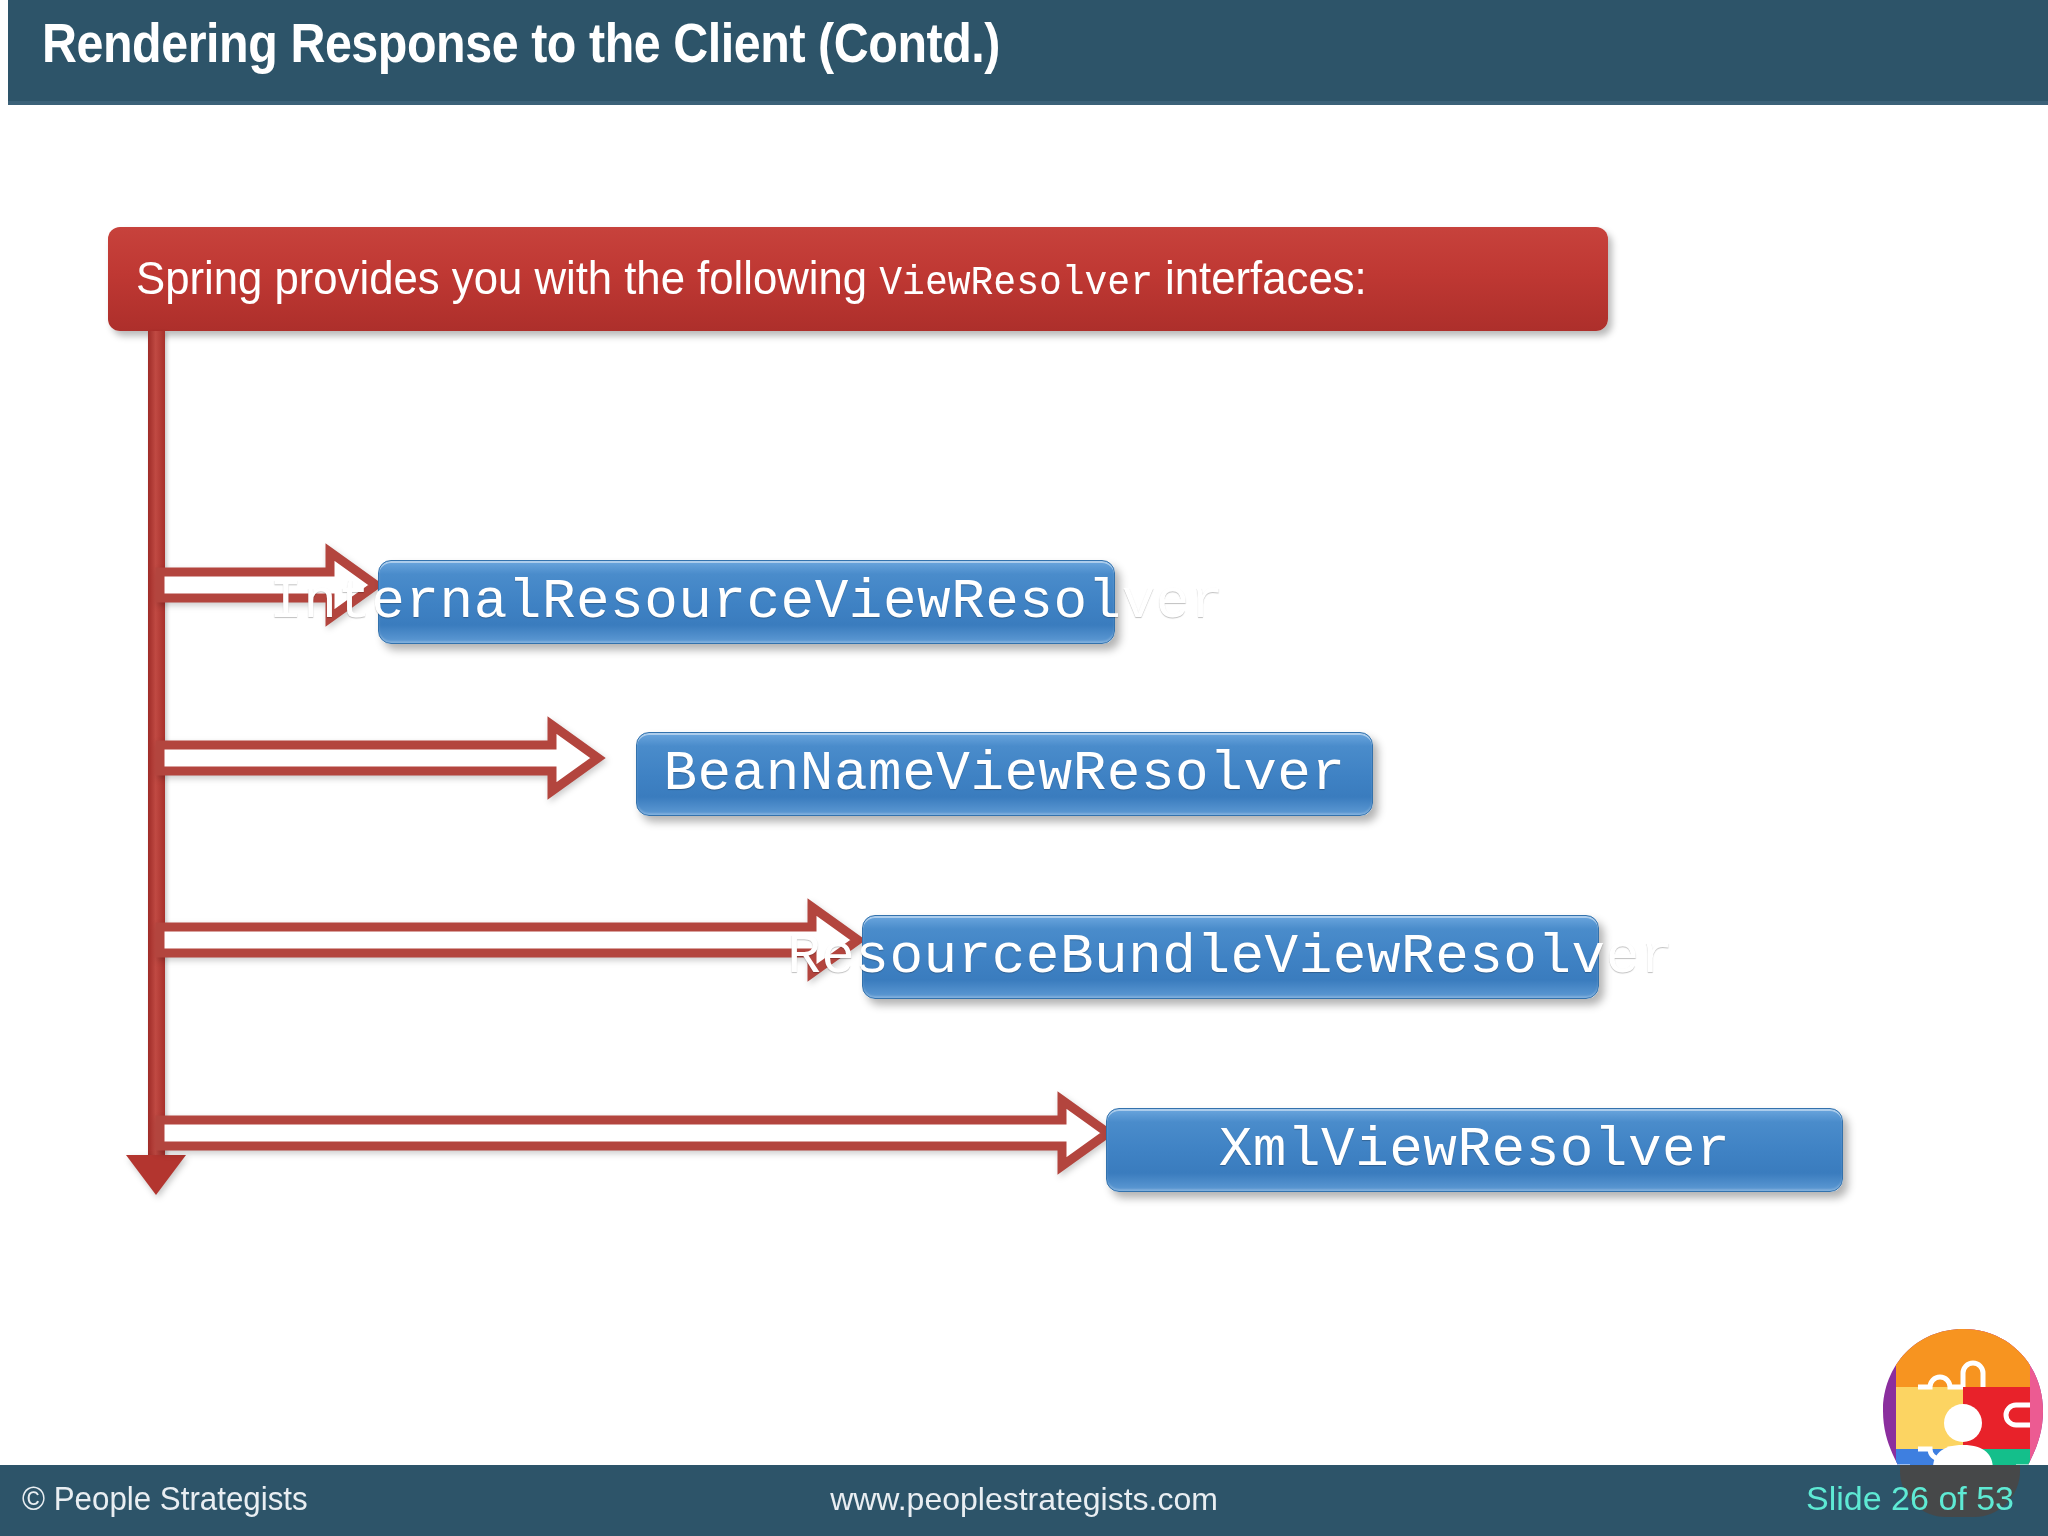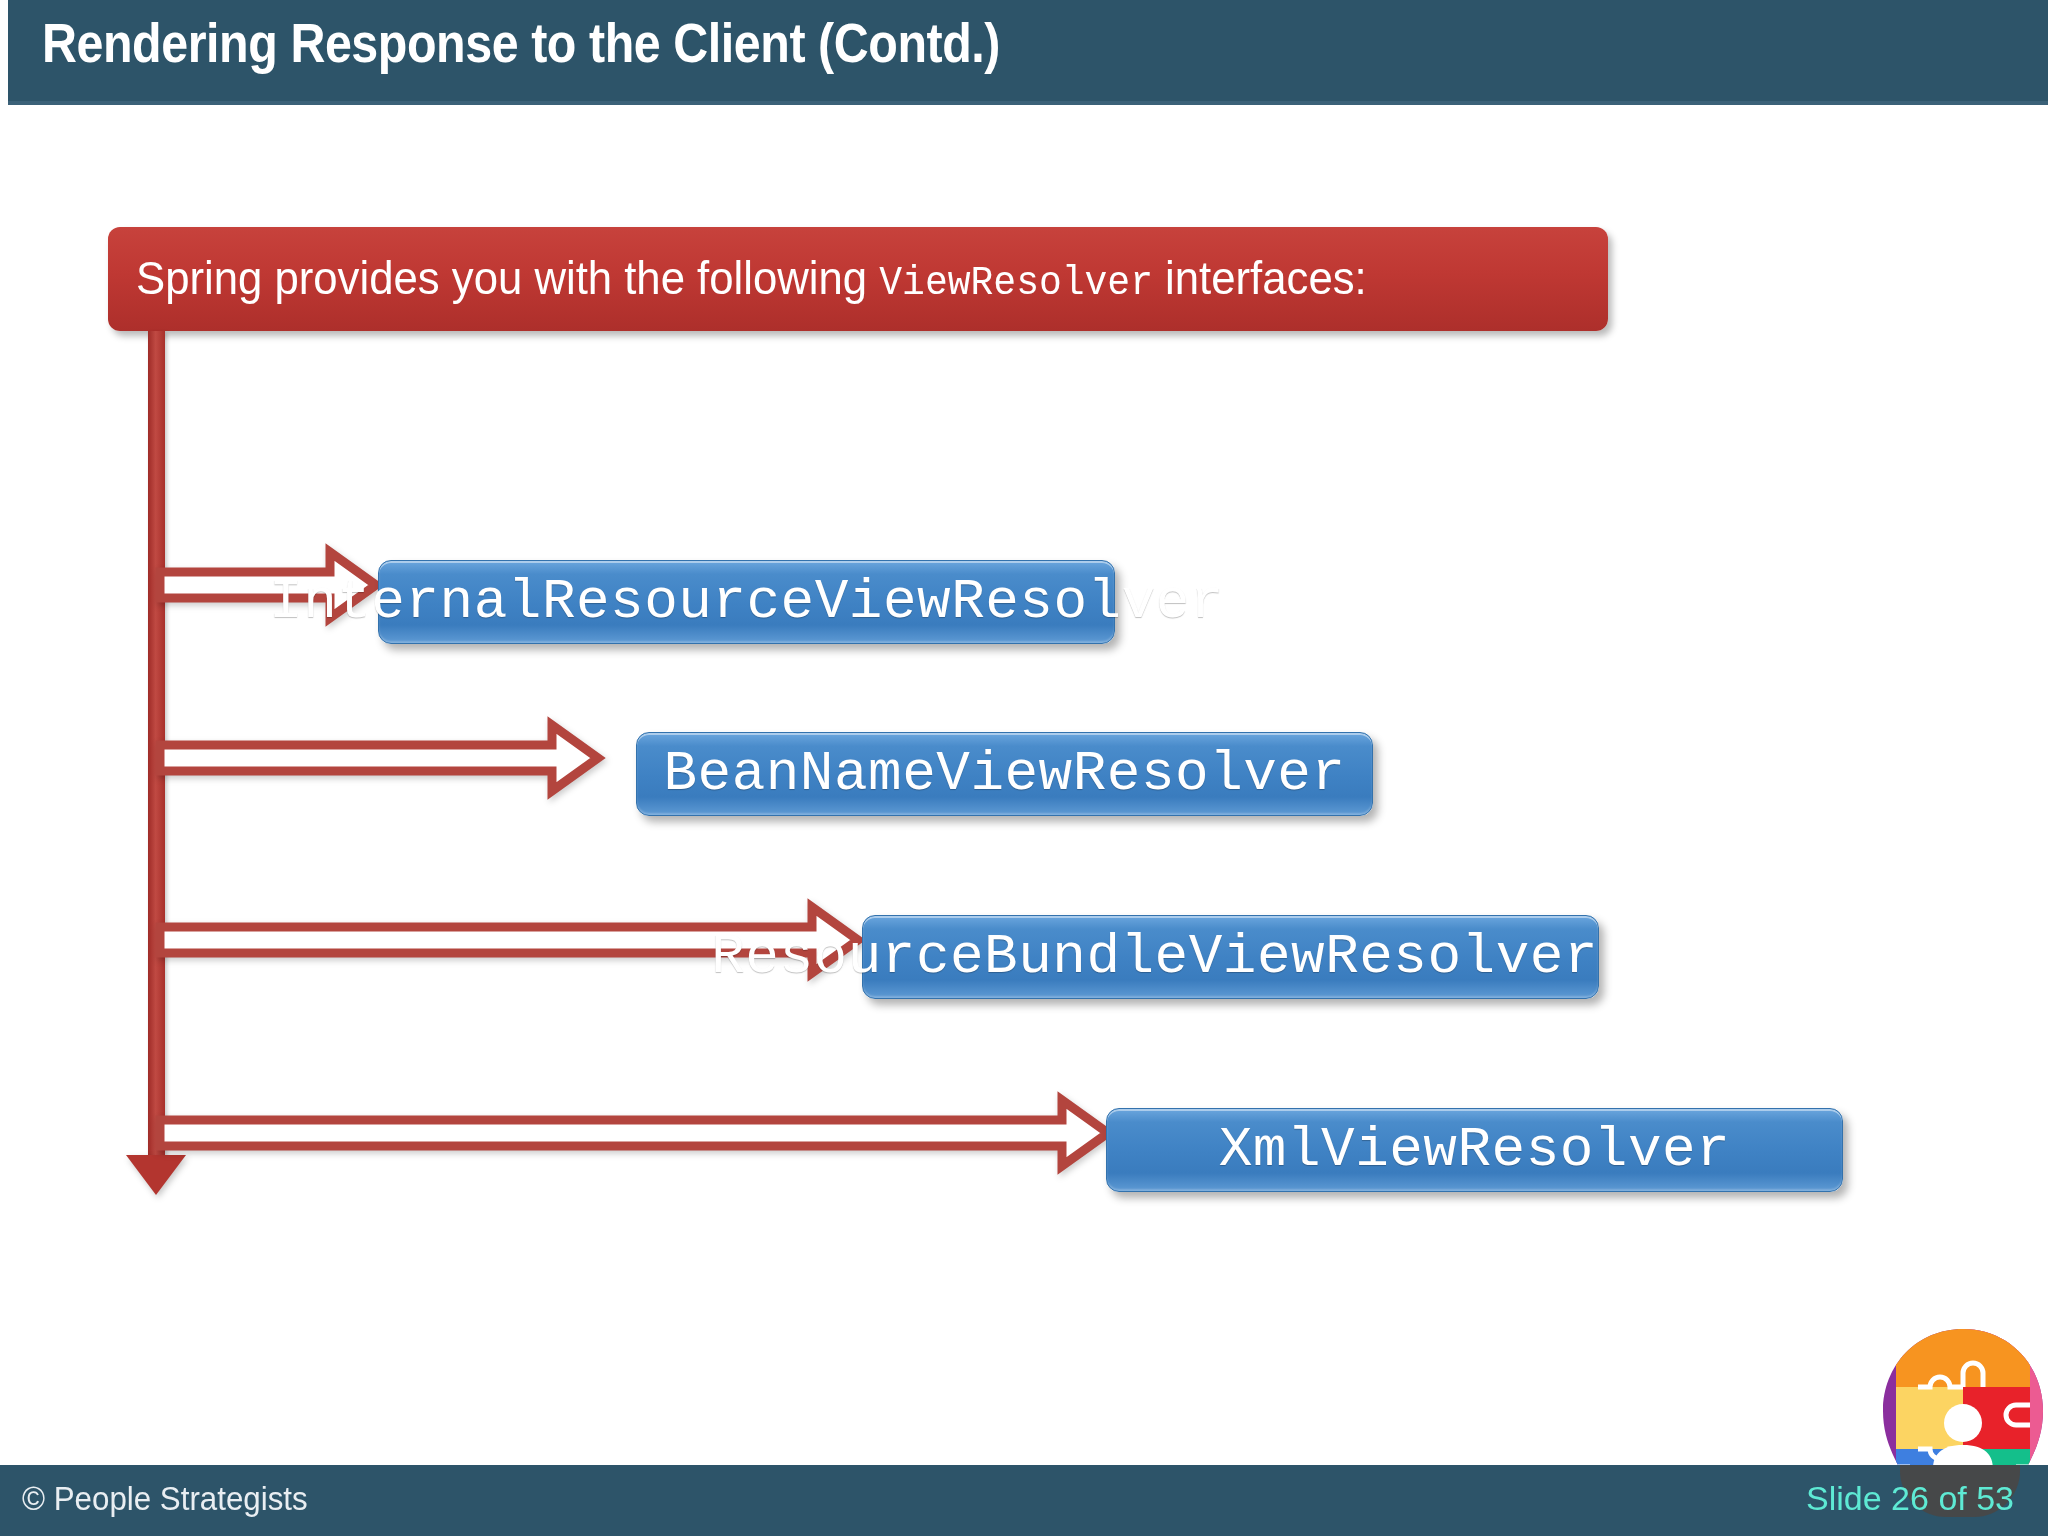--- a/index.html
+++ b/index.html
@@ -112,21 +112,21 @@
   </div>
 
   <div class="bbox" style="left:378px;top:455px;width:735px;height:82px;">
     <span>InternalResourceViewResolver</span>
   </div>
 
   <div class="bbox" style="left:592px;top:627px;width:735px;height:82px;margin-left:44px;">
     <span>BeanNameViewResolver</span>
   </div>
 
-  <div class="bbox" style="left:862px;top:810px;width:735px;height:82px;justify-content:flex-end;">
+  <div class="bbox" style="left:862px;top:810px;width:735px;height:82px;">
     <span>ResourceBundleViewResolver</span>
   </div>
 
   <div class="bbox" style="left:1106px;top:1003px;width:735px;height:82px;">
     <span>XmlViewResolver</span>
   </div>
 
   <div class="logo">
     <svg width="170" height="243" viewBox="0 0 170 243">
       <defs>
@@ -175,14 +175,15 @@
       <text x="18" y="216" font-family="Liberation Sans, sans-serif" font-size="20" font-weight="bold" fill="#ffffff">PEOPLE</text>
       <text x="10" y="236" font-family="Liberation Sans, sans-serif" font-size="20" font-weight="bold" fill="#ffffff">STRATEGISTS</text>
     </svg>
   </div>
 
 </div>
 
 <div class="footer">
   <div class="bulbbase"></div>
   <div class="fl">© People Strategists</div>
+  <div class="fc">www.peoplestrategists.com</div>
   <div class="fr">Slide 26 of 53</div>
 </div>
 
 </body></html>

